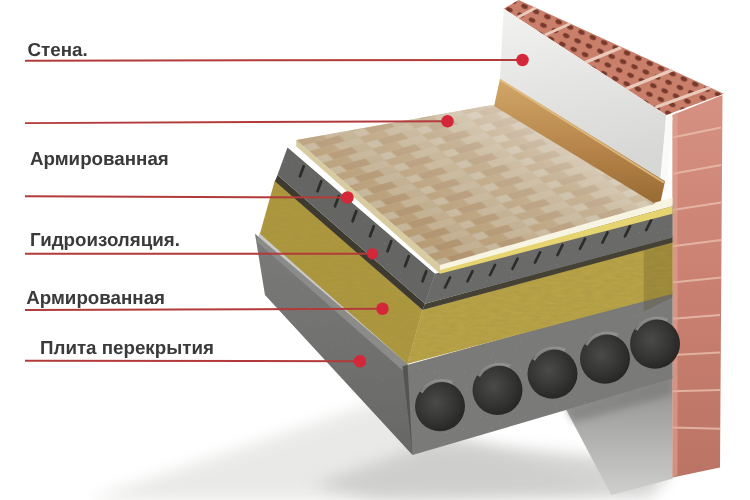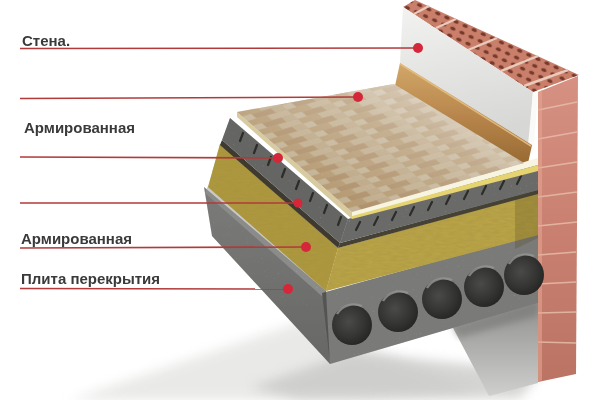--- a/index.html
+++ b/index.html
@@ -11,21 +11,21 @@
   .diagram-svg{position:absolute;left:0;top:0;width:600px;height:400px;}
   .lbl{
     position:absolute;color:#3a3a3a;font-size:15px;font-weight:700;
     line-height:21px;white-space:nowrap;letter-spacing:0px;
   }
   .lbl-wall{left:22px;top:30px;}
   .lbl-plank{left:22px;top:78px;}
   .lbl-screed{left:24px;top:117px;}
   .lbl-hydro{left:24px;top:182px;}
   .lbl-thermo{left:21px;top:228px;}
-  .lbl-slab{left:21px;top:268px;}
+  .lbl-slab{left:32px;top:268px;}
 </style>
 </head>
 <body>
 
 <div class="stage">
 
   <svg class="diagram-svg" viewBox="0 0 600 400">
     <defs>
 
       <pattern id="parquet" width="42" height="14" patternUnits="userSpaceOnUse" patternTransform="matrix(0.951,-0.271,0.755,0.656,237,112)">
@@ -223,16 +223,17 @@
       <circle cx="298" cy="203" r="4.5"></circle>
       <circle cx="306" cy="247" r="5"></circle>
       <circle cx="288" cy="289" r="5"></circle>
     </g>
   </svg>
 
   <div class="lbl lbl-wall">Стена.</div>
   <div class="lbl lbl-screed">
     <span>Армированная</span><br>
   </div>
+  <div class="lbl lbl-hydro">Гидроизоляция.</div>
   <div class="lbl lbl-thermo">Армированная</div>
   <div class="lbl lbl-slab">Плита перекрытия</div>
 
 </div>
 
 </body></html>

